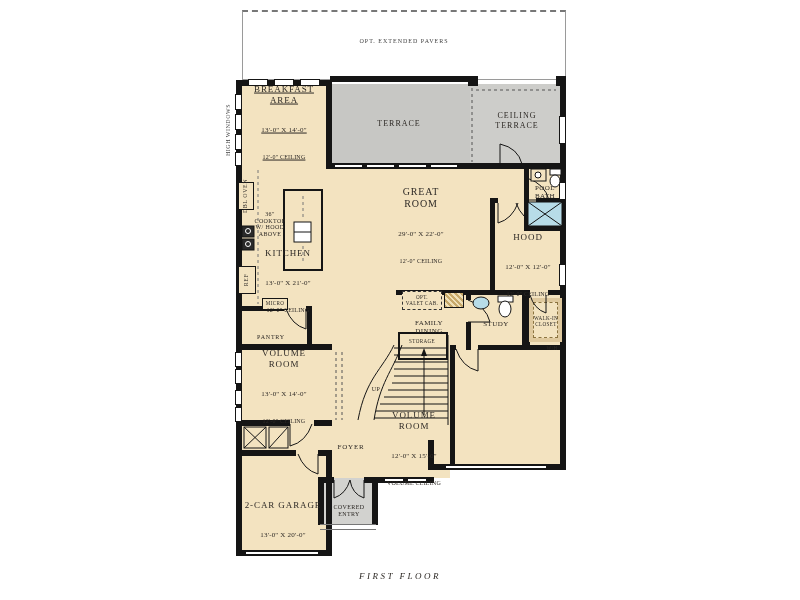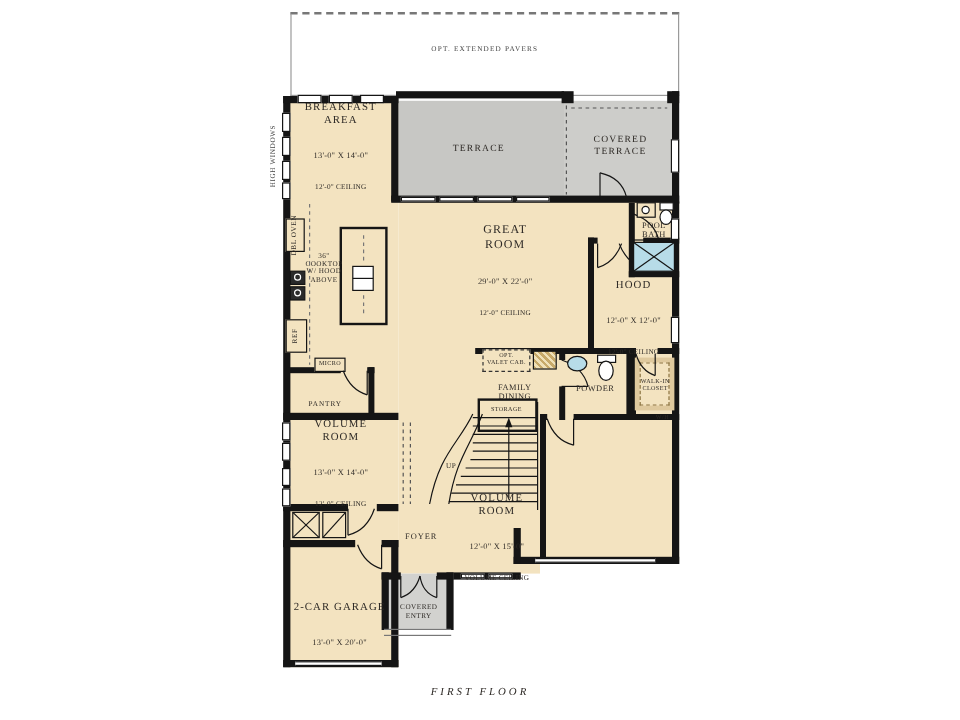--- a/index.html
+++ b/index.html
@@ -238,56 +238,61 @@
       </g>
       <g>
         <rect x="269" y="427" width="19" height="21" fill="#F3E3C0"></rect>
         <line x1="269" y1="448" x2="288" y2="427"></line>
       </g>
     </g>
   </svg>
 
   <div class="lbl vert" style="left:229px;top:130px;color:#444;">HIGH WINDOWS</div>
   <div class="lbl" style="left:399px;top:124px;font-size:8px;letter-spacing:1px;">TERRACE</div>
-  <div class="lbl" style="left:517px;top:121px;font-size:8px;letter-spacing:1px;">COVERED
+  <div class="lbl" style="left:517px;top:121px;font-size:8px;letter-spacing:1px;">CEILING
 TERRACE</div>
   <div class="lbl small" style="left:545px;top:192px;">POOL
 BATH</div>
   <div class="lbl tiny" style="left:270px;top:224px;line-height:1.1;">36"
 COOKTOP
 W/ HOOD
 ABOVE</div>
   <div class="lbl vert" style="left:246px;top:196px;">DBL OVEN</div>
   <div class="lbl vert" style="left:247px;top:280px;">REF</div>
   <div class="lbl micro-t" style="left:275px;top:304px;">MICRO</div>
   <div class="lbl tiny" style="left:271px;top:338px;letter-spacing:.8px;">PANTRY</div>
   <div class="lbl micro-t" style="left:422px;top:300px;line-height:1.1;">OPT.
 VALET CAB.</div>
   <div class="lbl small" style="left:429px;top:327px;">FAMILY
 DINING</div>
-  <div class="lbl small" style="left:496px;top:324px;">POWDER</div>
+  <div class="lbl small" style="left:496px;top:324px;">STUDY</div>
   <div class="lbl micro-t" style="left:546px;top:321px;line-height:1.1;">WALK-IN
 CLOSET</div>
   <div class="lbl micro-t" style="left:422px;top:342px;">STORAGE</div>
   <div class="lbl micro-t" style="left:552px;top:349px;">W/H</div>
   <div class="lbl tiny" style="left:376px;top:390px;">UP</div>
   <div class="lbl small" style="left:351px;top:447px;letter-spacing:.8px;">FOYER</div>
   <div class="lbl tiny" style="left:349px;top:511px;">COVERED
 ENTRY</div>
 
-  <div class="lbl" style="left:284px;top:122px;">
+  <div class="lbl" style="left:284px;top:122px;text-decoration:underline;">
     <div class="rname">BREAKFAST
 AREA</div>
     <div class="rdims">13'-0" X 14'-0"</div>
     <div class="rceil">12'-0" CEILING</div>
   </div>
   <div class="lbl" style="left:421px;top:226px;">
     <div class="rname big">GREAT
 ROOM</div>
     <div class="rdims">29'-0" X 22'-0"</div>
+    <div class="rceil">12'-0" CEILING</div>
+  </div>
+  <div class="lbl" style="left:288px;top:281px;">
+    <div class="rname">KITCHEN</div>
+    <div class="rdims">13'-0" X 21'-0"</div>
     <div class="rceil">12'-0" CEILING</div>
   </div>
   <div class="lbl" style="left:528px;top:265px;">
     <div class="rname">HOOD</div>
     <div class="rdims">12'-0" X 12'-0"</div>
     <div class="rceil">12'-0" CEILING</div>
   </div>
   <div class="lbl" style="left:284px;top:386px;">
     <div class="rname">VOLUME
 ROOM</div>

